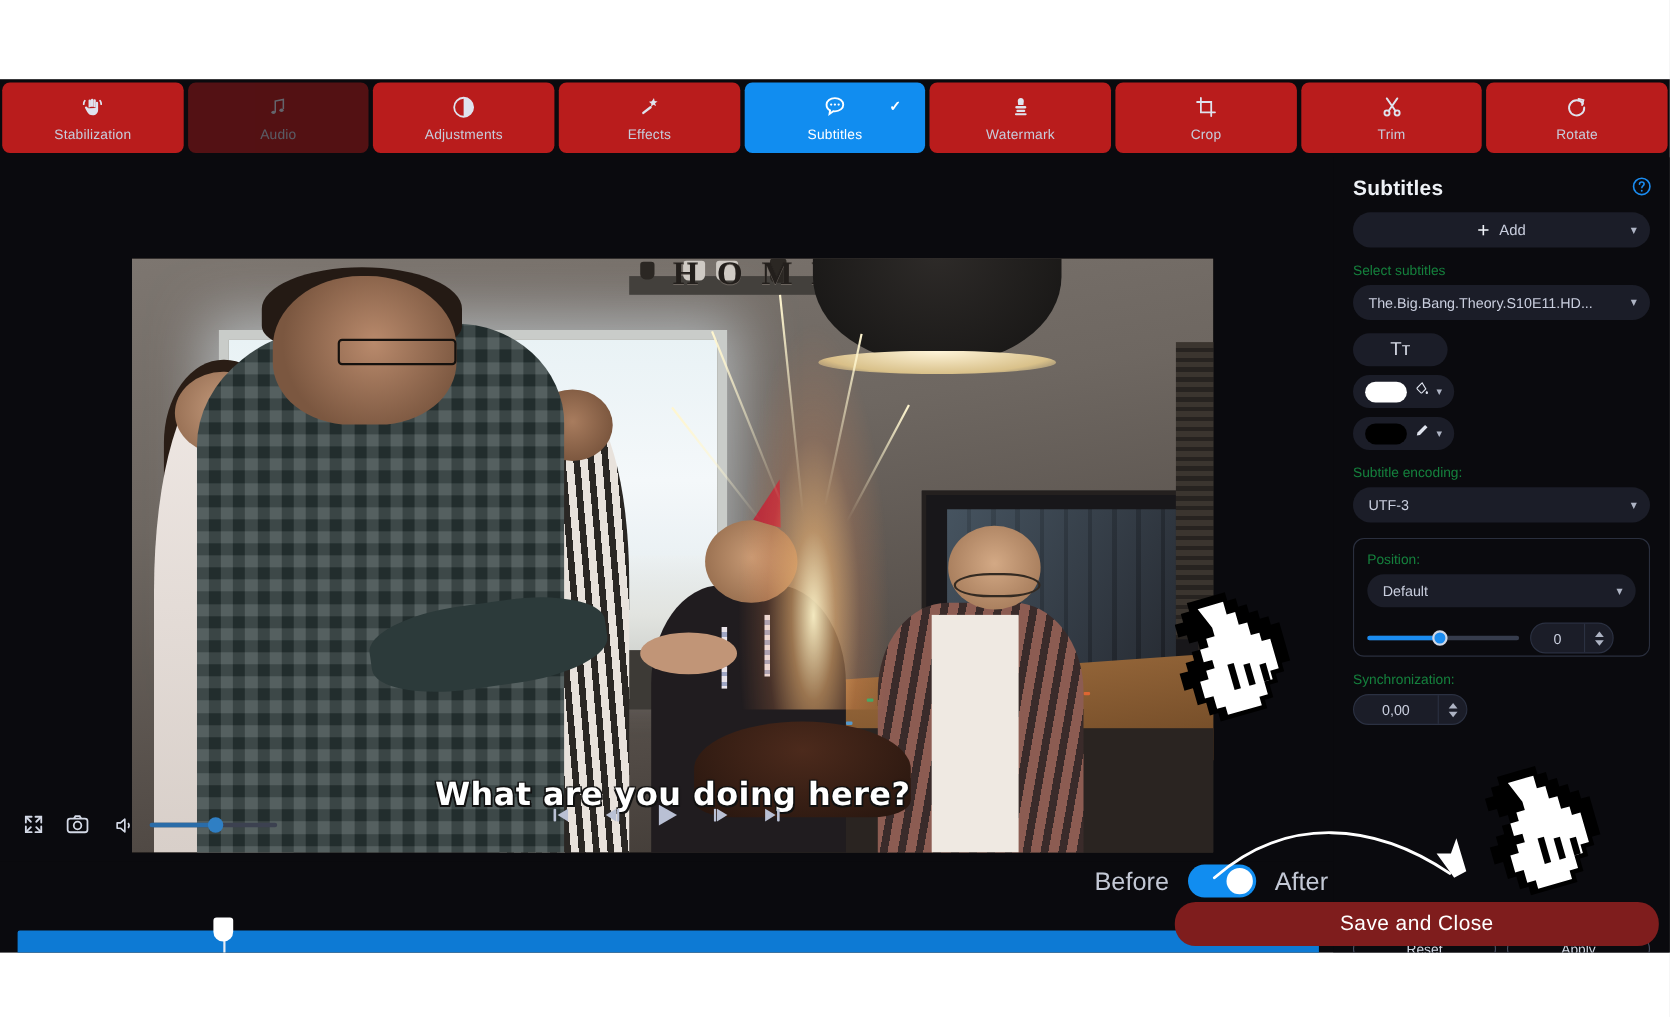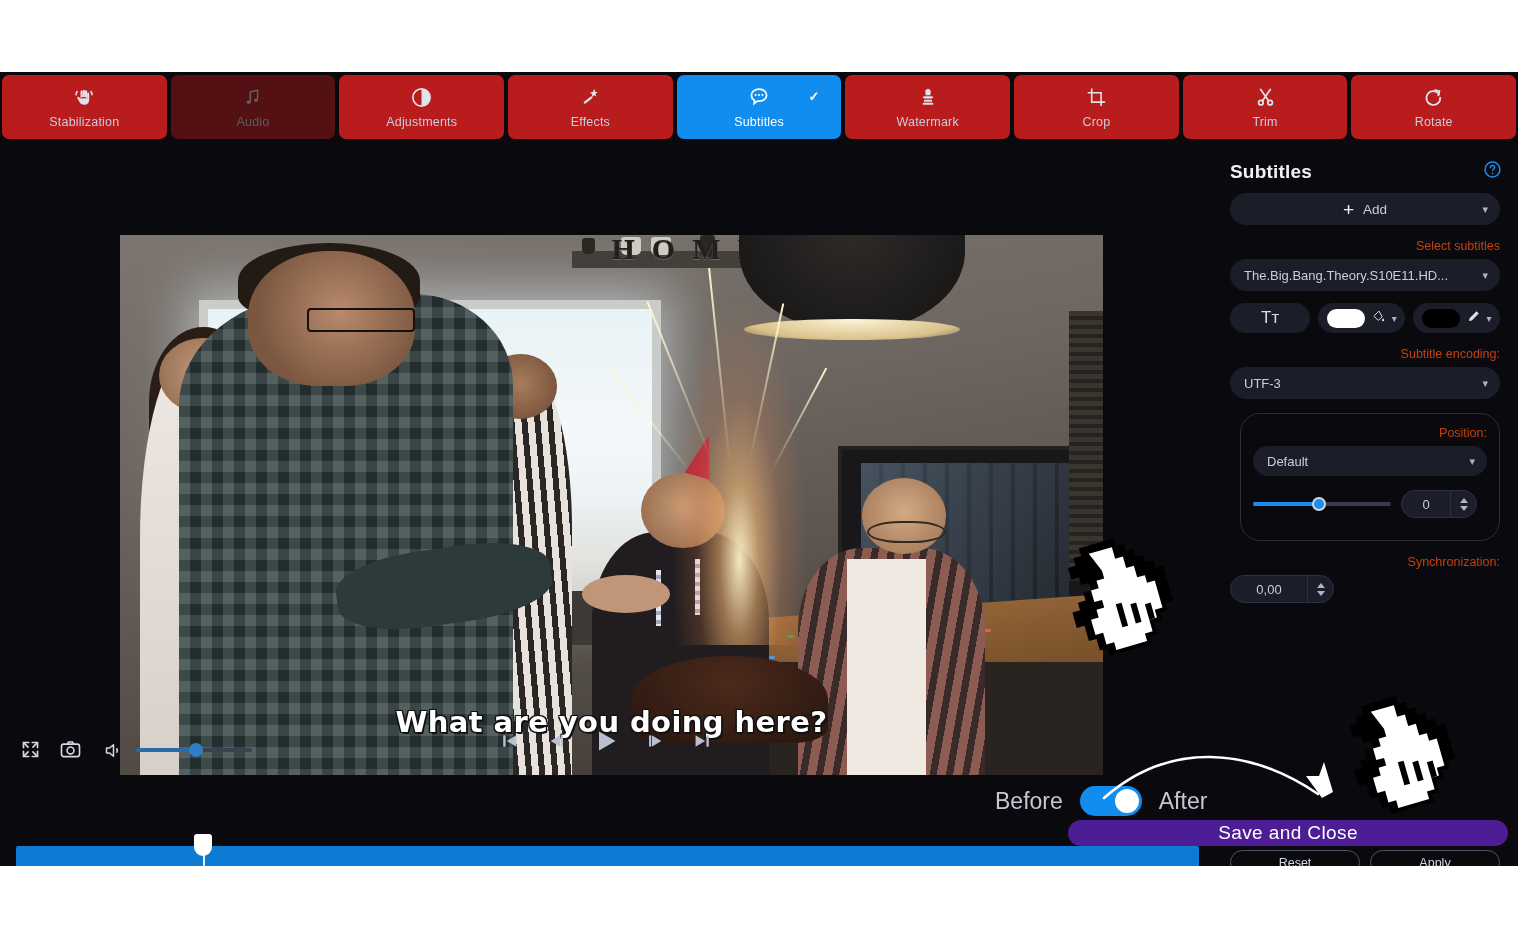--- a/index.html
+++ b/index.html
@@ -198,40 +198,40 @@
   #track { position:absolute; left:16px; top:72px; width:1183px; height:30px; background:#0d7ad4; border-radius:2px; }
   #playhead-line { position:absolute; left:203px; top:68px; width:2px; height:44px; background:#e8ecf3; }
   #playhead { position:absolute; left:195px; top:60px; width:18px; height:22px; background:#fff;
      border-radius:3px 3px 9px 9px; }
 
   
   #panel { position:absolute; left:1212px; top:71px; width:306px; height:723px; background:#0a0a0e;
      padding: 18px 18px 0 18px; }
   #panel h2 { font-size:19px; color:#eef1f6; font-weight:700; letter-spacing:.2px; }
   #help { position:absolute; right:16px; top:17px; width:19px; height:19px; cursor:pointer; }
-  .field-label { font-size:12.5px; color:#c2410c; margin: 14px 0 6px 0; text-align: right; }
+  .field-label { font-size:12.5px; color:#15803d; margin: 14px 0 6px 0; }
   .ctl {
     background:#1b1d28; border-radius:16px; height:32px;
     display:flex; align-items:center; position:relative; cursor:pointer;
     color:#c9cede; font-size:13px;
   }
   .ctl .chev { position:absolute; right:12px; top:50%; transform:translateY(-50%);
      font-size:11px; color:#aeb4c4; }
   #addbtn { justify-content:center; gap:9px; margin-top:10px; }
   #addbtn .plus { font-size:19px; color:#eef1f6; line-height:1; font-weight:300; }
   #addbtn .lbl { font-size:13.5px; color:#c9cede; }
   #selsub { padding-left:14px; }
-  #stylerow { display:flex; gap:8px; margin-top:12px; }
+  #stylerow { display:flex; gap:8px; margin-top:12px;flex-direction:column; }
   .sbtn { background:#1b1d28; border-radius:16px; height:30px; display:flex;
      align-items:center; justify-content:center; gap:6px; cursor:pointer; }
   #sb-font { width:86px; }
   #sb-fill { width:92px; padding:0 8px; }
   #sb-outline { width:92px; padding:0 8px; }
   .swatch { width:38px; height:19px; border-radius:10px; }
-  #posbox { margin-top:14px; border:1px solid #2a2f3e; border-radius:20px; padding:12px 12px 22px 12px;margin-left:10px; }
+  #posbox { margin-top:14px; border:1px solid #2a2f3e; border-radius:10px; padding:12px 12px 2px 12px; }
   #posbox .field-label { margin-top:0; }
   #posslider { position:absolute; left:0; top:9px; width:138px; height:4px; background:#363c4c; border-radius:2px; }
   #posfill { position:absolute; left:0; top:0; width:72px; height:4px; background:#1b8cf0; border-radius:2px; }
   #posknob { position:absolute; left:64px; top:-5px; width:14px; height:14px; border-radius:50%;
      background:#1b8cf0; border:2px solid #cfd6e4; }
   .spin { background:#1b1d28; border-radius:14px; height:28px; display:flex; align-items:center;
      position:relative; border:1px solid #2b3142; }
   .spin .val { flex:1; text-align:center; font-size:13px; color:#c9cede; }
   .spin .arrows { width:26px; border-left:1px solid #2b3142; height:100%;
      display:flex; flex-direction:column; align-items:center; justify-content:center; gap:3px; cursor:pointer; }
@@ -241,22 +241,22 @@
   #status { position:absolute; left:18px; top:685px; display:flex; align-items:center; gap:8px; }
   #status .ok { color:#2fc44a; font-size:14px; font-weight:700; }
   #status .msg { color:#3bbf57; font-size:12px; }
   #btnrow { position:absolute; left:18px; top:707px; width:270px; display:flex; gap:10px; }
   .obtn { flex:1; height:25px; border:1px solid #4d5466; border-radius:13px;
      display:flex; align-items:center; justify-content:center;
      font-size:12.5px; color:#d3d8e4; cursor:pointer; background:transparent; }
 
   
   #savebar { position:absolute; left:1045px; top:748px; width:463px; height:38px; }
-  #savebtn { position:absolute; left:23px; top:0; width:440px; height:26px; border-radius:19px;
-     background:#4c1d95; display:flex; align-items:center; justify-content:center;
+  #savebtn { position:absolute; left:23px; top:0; width:440px; height:40px; border-radius:19px;
+     background:#7f1d1d; display:flex; align-items:center; justify-content:center;
      font-size:19px; color:#ffffff; letter-spacing:.4px; cursor:pointer; }
 
   
   .hand { position:absolute; pointer-events:none; }
   #arrow { position:absolute; left:1100px; top:660px; pointer-events:none; }
 </style>
 </head>
 <body>
 
 <div id="app">

